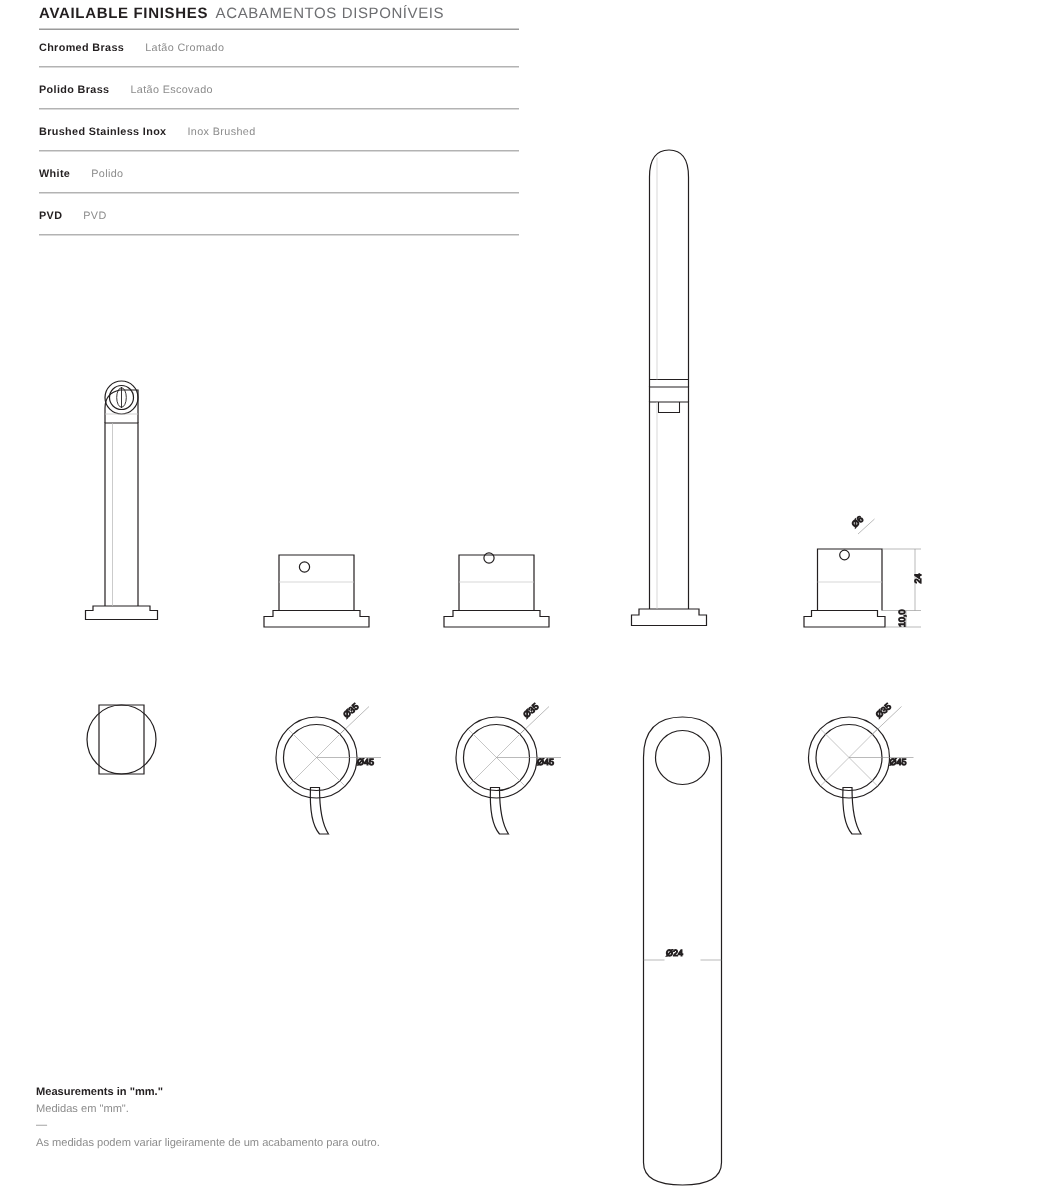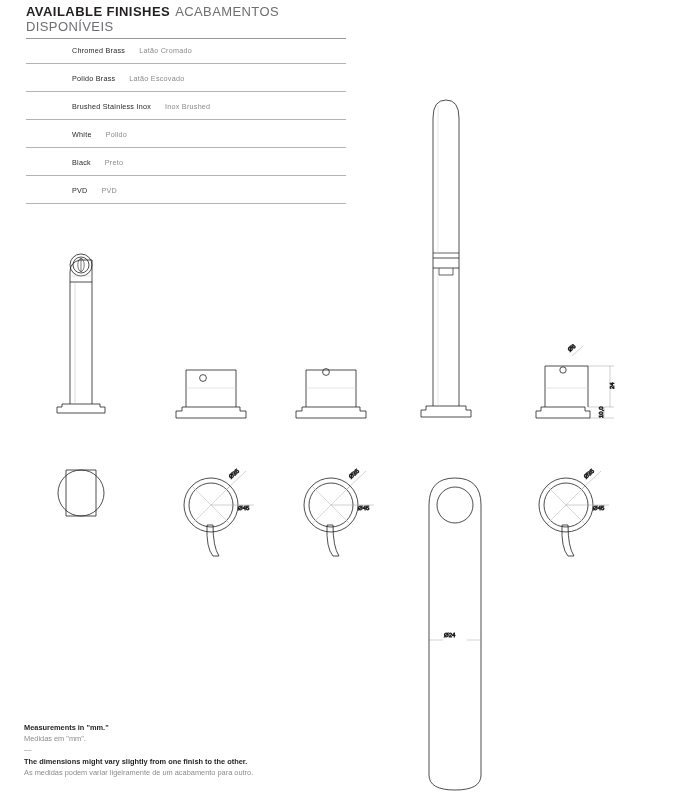--- a/index.html
+++ b/index.html
@@ -11,32 +11,32 @@
     position:relative;
     overflow:hidden;
   }
   .sheet{position:absolute;inset:0;}
 
   
   .finishes{
     position:absolute;left:26px;top:4px;width:320px;
   }
   .finishes-title{
-    font-size:13px;letter-spacing:.45px;font-weight:bold;
+    font-size:10px;letter-spacing:.45px;font-weight:bold;
     text-transform:uppercase;
   }
   .finishes-title .pt{font-weight:normal;color:#6d6e71;margin-left:5px;letter-spacing:.4px;}
   .rule{border-top:.6px solid #9a9a9a;margin-top:4px;}
   .fin-row{
     position:relative;height:28px;
   }
   .fin-label{
     position:absolute;left:0;top:7px;font-size:7.2px;letter-spacing:.25px;
   }
-  .fin-label b{font-weight:normal;margin-left:46px;}
+  .fin-label b{font-weight:bold;}
   .fin-label span{color:#8b8b8b;font-weight:normal;margin-left:14px;}
   .fin-line{position:absolute;left:0;top:24px;width:320px;border-top:.6px solid #b3b3b3;}
 
   
   svg.dwg{position:absolute;left:0;top:0;width:696px;height:800px;}
 
   
   .footer{
     position:absolute;left:24px;top:722px;width:420px;
   }
@@ -64,24 +64,20 @@
     <div class="fin-row">
       <div class="fin-label"><b>Polido Brass</b><span>Latão Escovado</span></div>
       <div class="fin-line"></div>
     </div>
     <div class="fin-row">
       <div class="fin-label"><b>Brushed Stainless Inox</b><span>Inox Brushed</span></div>
       <div class="fin-line"></div>
     </div>
     <div class="fin-row">
       <div class="fin-label"><b>White</b><span>Polido</span></div>
-      <div class="fin-line"></div>
-    </div>
-    <div class="fin-row">
-      <div class="fin-label"><b>Black</b><span>Preto</span></div>
       <div class="fin-line"></div>
     </div>
     <div class="fin-row">
       <div class="fin-label"><b>PVD</b><span>PVD</span></div>
       <div class="fin-line"></div>
     </div>
   </div>
 
   <svg class="dwg" viewBox="0 0 696 800">
     <g fill="none" stroke="#231f20" stroke-width="0.8">
@@ -199,17 +195,16 @@
         <text class="dim-txt" x="593" y="510">Ø45</text>
       </g>
 
     </g>
   </svg>
 
   <div class="footer">
     <div class="f-line b">Measurements in "mm."</div>
     <div class="f-line g">Medidas em "mm".</div>
     <div class="f-dash">—</div>
-    <div class="f-line b">The dimensions might vary slightly from one finish to the other.</div>
     <div class="f-line g">As medidas podem variar ligeiramente de um acabamento para outro.</div>
   </div>
 
 </div>
 
 </body></html>

